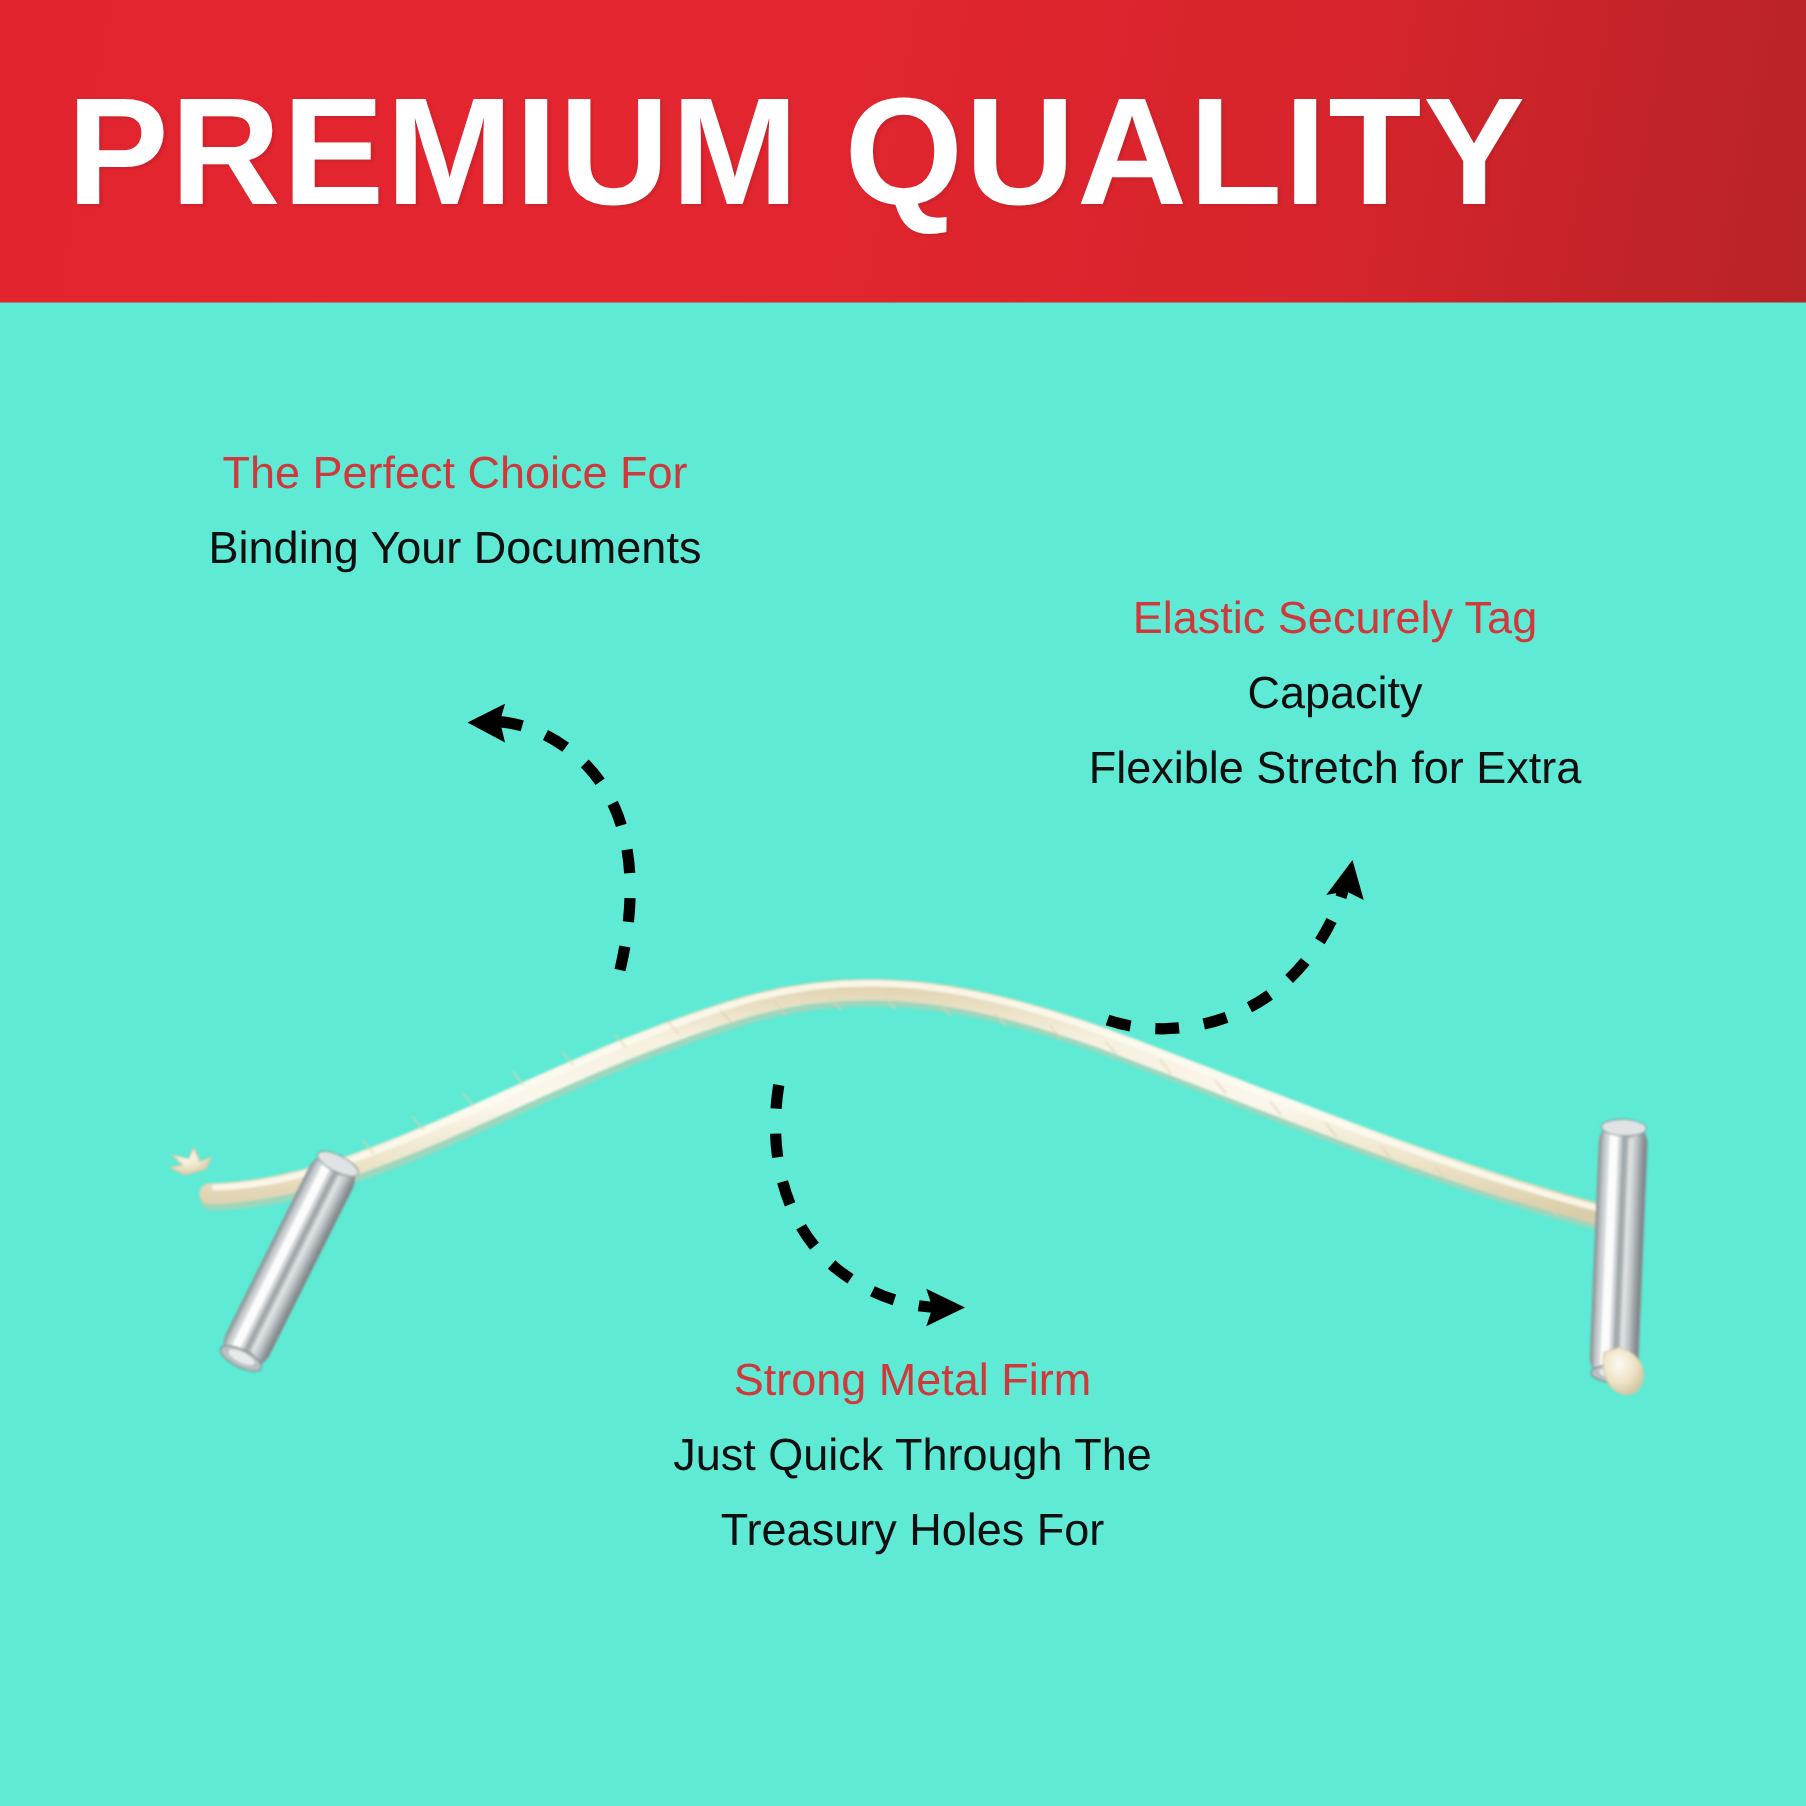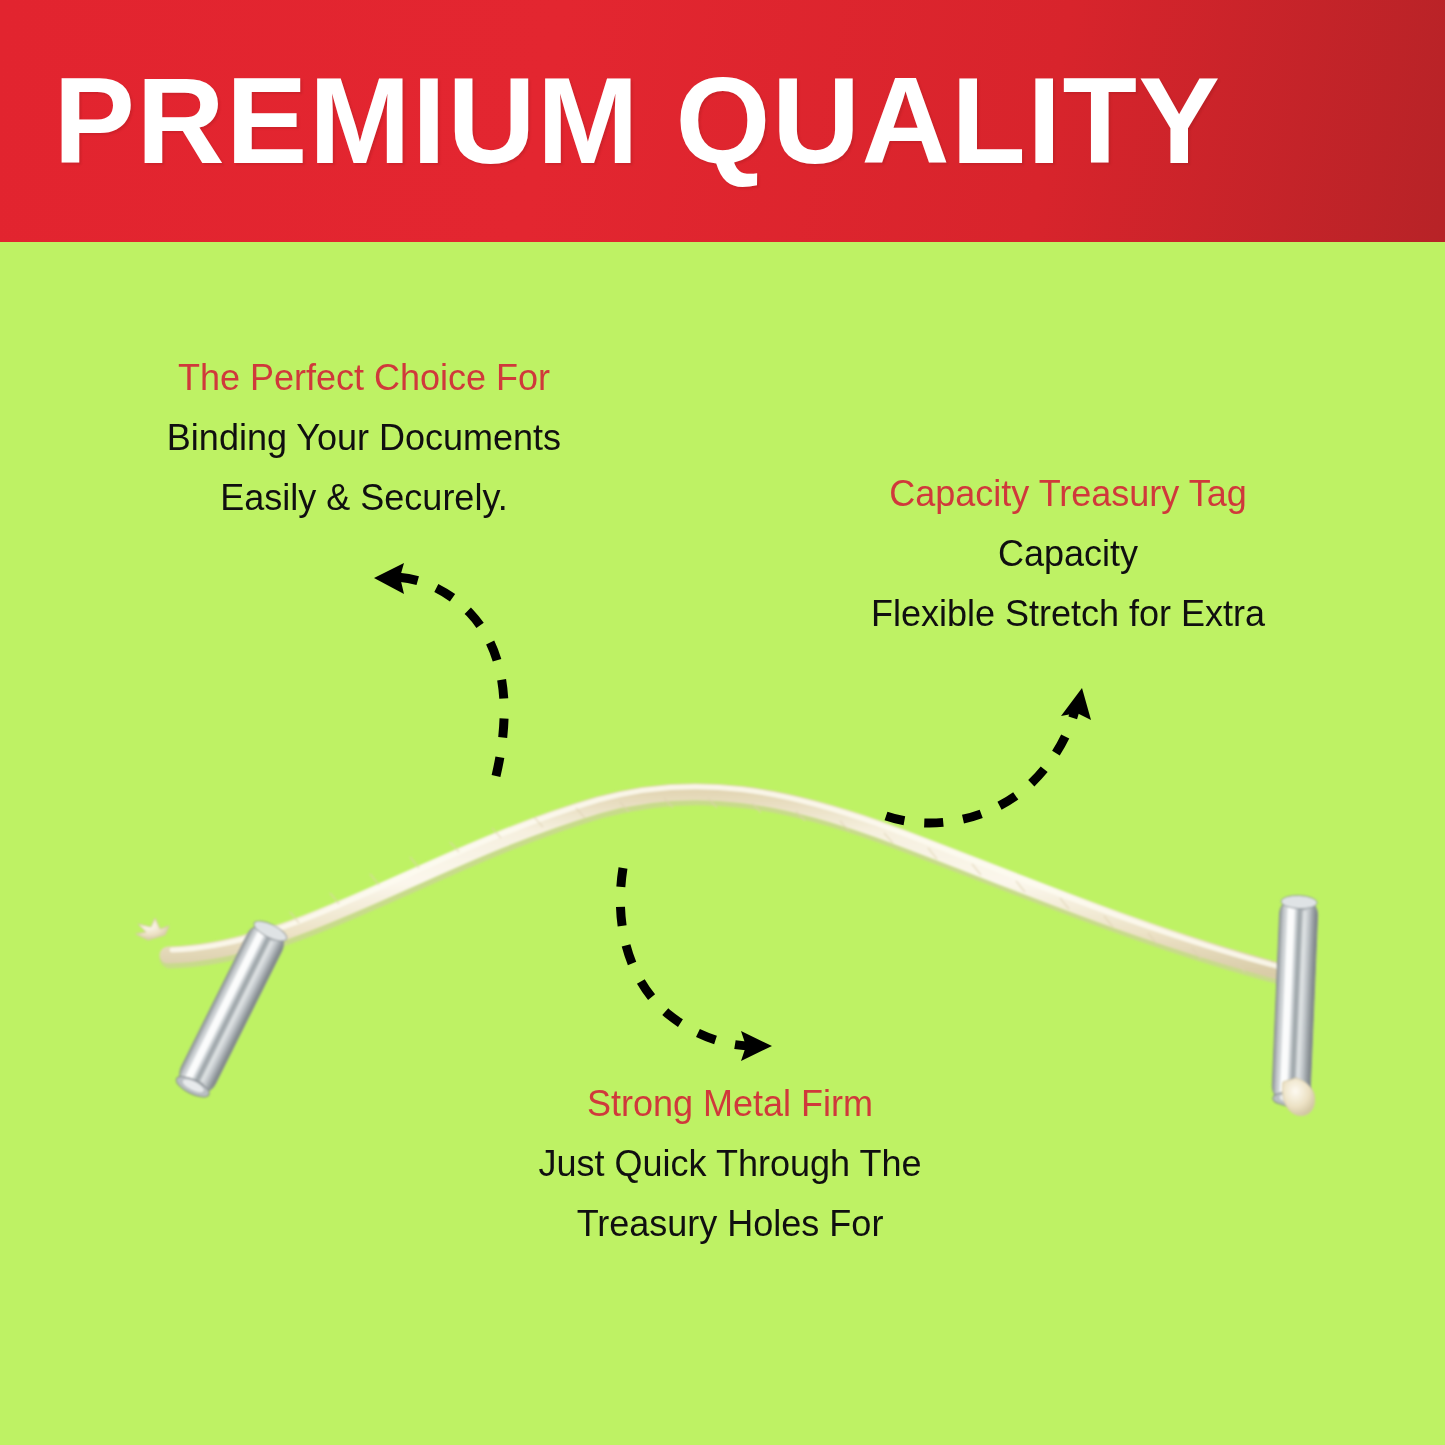--- a/index.html
+++ b/index.html
@@ -8,21 +8,21 @@
     background: #ffffff;
   }
   body {
     font-family: "Liberation Sans", sans-serif;
   }
 
   #page {
     position: relative;
     width: 1445px;
     height: 1445px;
-    background: #bef264;
+    background: #5eead4;
     overflow: hidden;
   }
 
   
   #banner {
     position: absolute;
     left: 0;
     top: 0;
     width: 1445px;
     height: 242px;
@@ -242,25 +242,24 @@
       <path d="M 623 868
                C 614 924, 628 980, 668 1014
                C 700 1040, 733 1046, 752 1046" fill="none" stroke="#000000" stroke-width="9" stroke-linecap="butt" stroke-dasharray="19 20"></path>
       <polygon points="772,1046 741,1031 746,1046 741,1061" fill="#000000"></polygon>
     </g>
   </svg>
 
   <div class="callout" id="callout-left">
     <p class="callout-head">The Perfect Choice For</p>
     <p class="callout-body">Binding Your Documents</p>
-    <p class="callout-body">Easily &amp; Securely.</p>
   </div>
 
   <div class="callout" id="callout-right">
-    <p class="callout-head">Capacity Treasury Tag</p>
+    <p class="callout-head">Elastic Securely Tag</p>
     <p class="callout-body">Capacity</p>
     <p class="callout-body">Flexible Stretch for Extra</p>
   </div>
 
   <div class="callout" id="callout-bottom">
     <p class="callout-head">Strong Metal Firm</p>
     <p class="callout-body">Just Quick Through The</p>
     <p class="callout-body">Treasury Holes For</p>
   </div>
 

